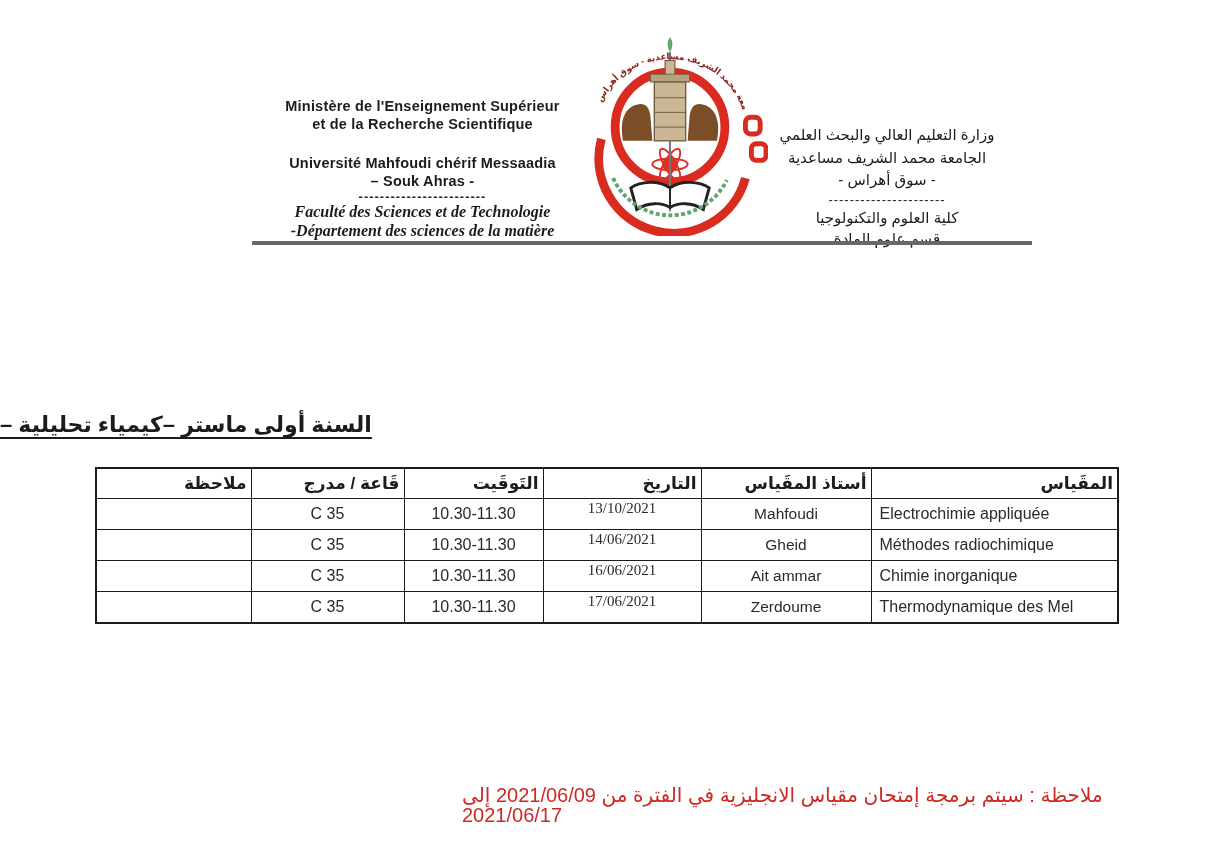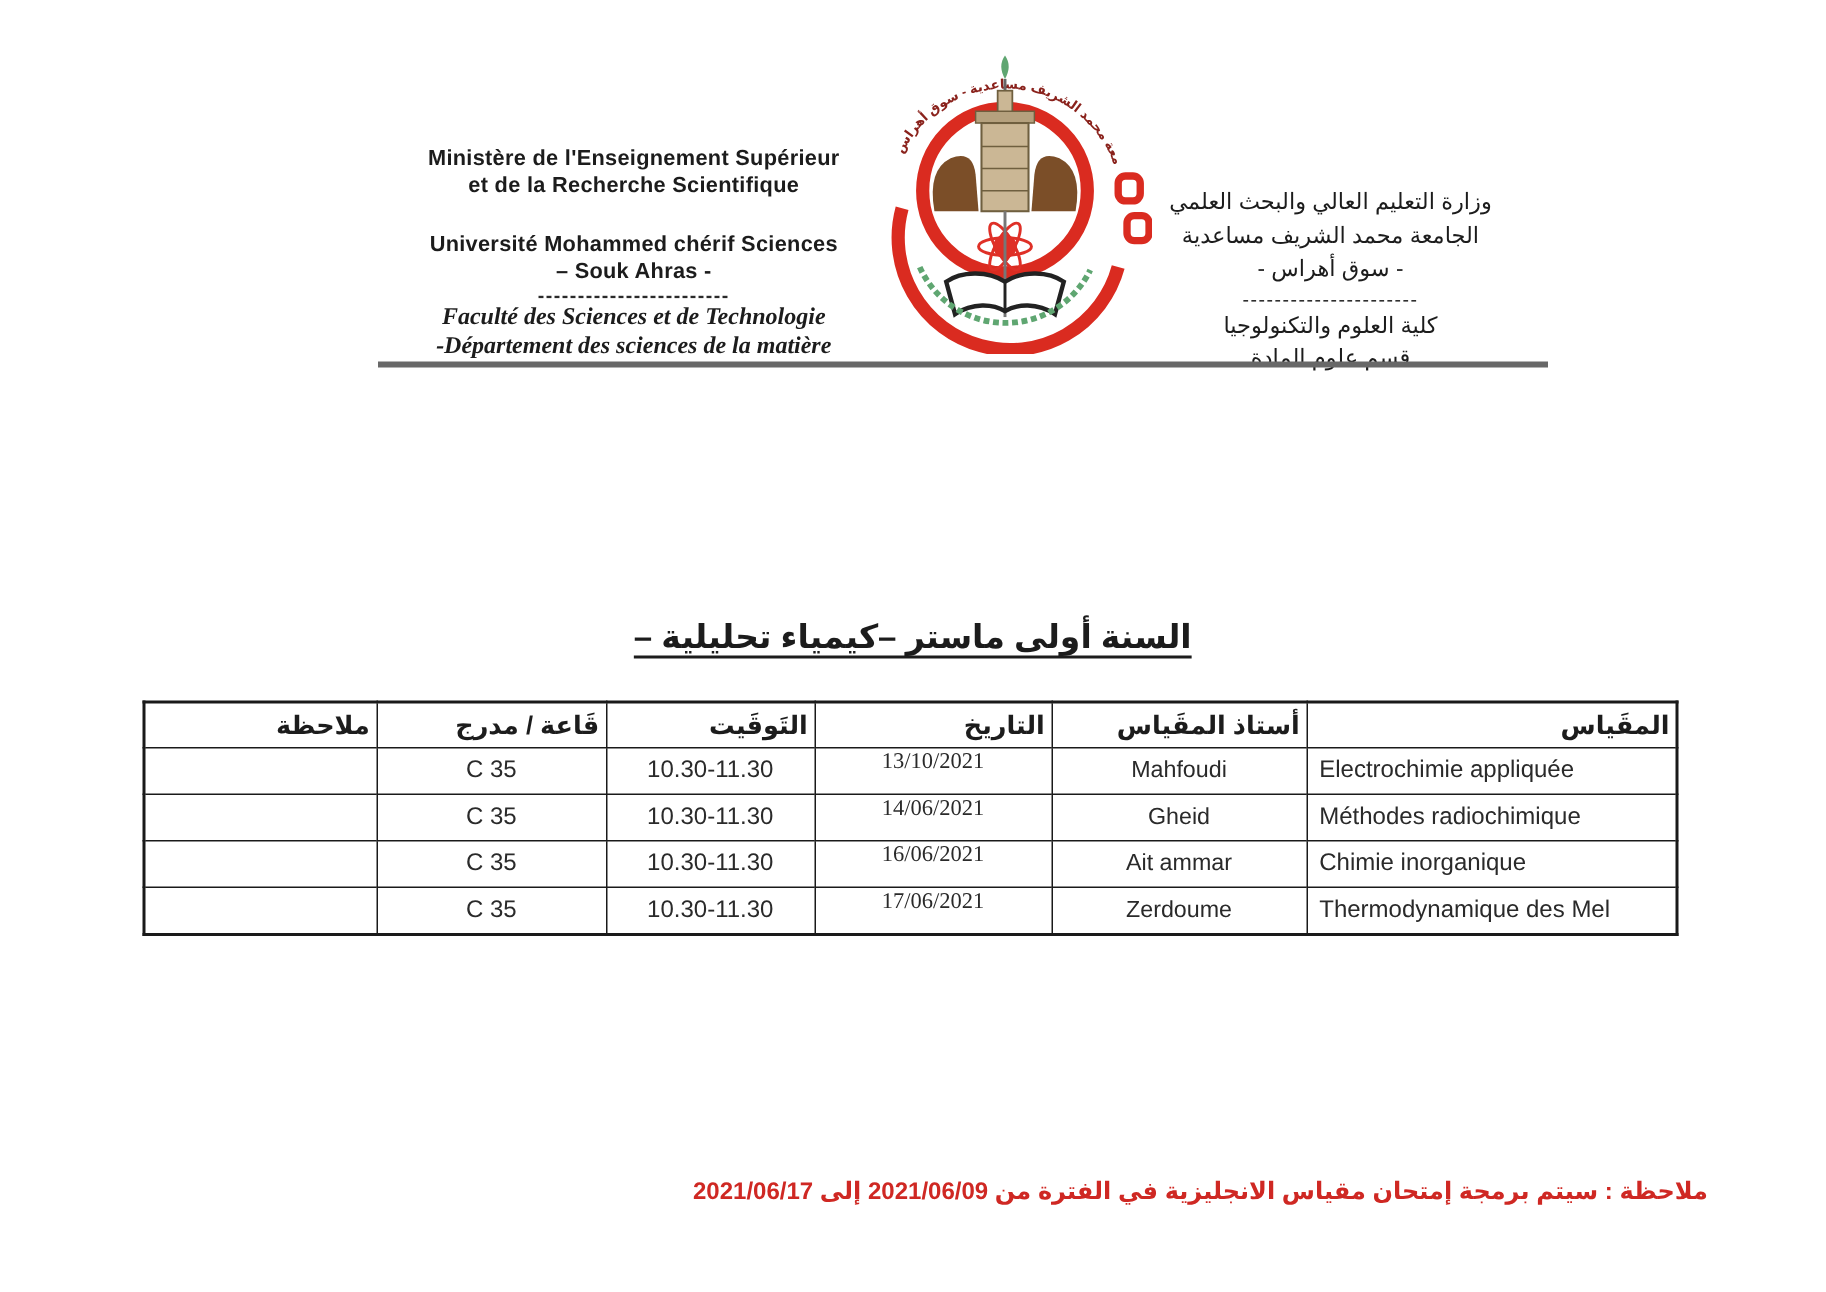--- a/index.html
+++ b/index.html
@@ -25,47 +25,47 @@
   .logo{position:absolute;left:572px;top:28px;width:196px;height:208px;}
 
   
   .header-rule{position:absolute;left:252px;top:241px;width:780px;height:3.5px;background:#686868;}
 
   
   .program-title{position:absolute;left:0;top:257px;width:1217px;text-align:center;
     color:#e23028;font-weight:bold;font-size:17.5px;line-height:23px;}
 
   
-  .section-title{position:absolute;left:0;top:412px;width:1217px;text-align:center;
+  .section-title{position:absolute;left:0;top:412px;width:1217px;text-align:left;
     font-weight:bold;font-size:22px;text-decoration:underline;text-underline-offset:5px;text-decoration-thickness:2px;}
 
   
   table.exam-table{position:absolute;left:95px;top:467px;width:1022px;
     border-collapse:collapse;table-layout:fixed;border:2.5px solid #1a1a1a;}
   .exam-table th,.exam-table td{border:1.6px solid #1a1a1a;overflow:hidden;white-space:nowrap;}
   .exam-table th{height:29px;font-size:17px;font-weight:bold;text-align:right;vertical-align:middle;padding:0 4px;}
   .exam-table td{height:29px;font-size:16px;text-align:center;vertical-align:middle;padding:0 4px;color:#2a2a2a;}
   .exam-table td.cell-module{direction:ltr;text-align:left;padding:0 20px 0 8px;}
   .exam-table td.cell-date{font-family:"Liberation Serif","DejaVu Serif",serif;font-size:15px;vertical-align:top;padding-top:1px;line-height:17px;direction:ltr;}
   .exam-table td.cell-professor{font-size:15.5px;}
   .exam-table td.cell-note{padding:0;}
 
   
   .footer-note{position:absolute;right:55px;top:785px;width:700px;text-align:left;
-    color:#cf2823;font-weight:bold;font-size:16px;line-height:20px;}
+    color:#cf2823;font-weight:normal;font-size:20px;line-height:20px;}
 </style>
 </head>
 <body>
 
 <div class="page">
 
   <div class="fr-block">
     <div class="fr-sans">Ministère de l'Enseignement Supérieur</div>
     <div class="fr-sans">et de la Recherche Scientifique</div>
-    <div class="fr-sans fr-gap">Université Mohammed chérif Sciences</div>
+    <div class="fr-sans fr-gap">Université Mahfoudi chérif Messaadia</div>
     <div class="fr-sans">– Souk Ahras -</div>
     <div class="fr-divider">------------------------</div>
     <div class="fr-serif">Faculté des Sciences et de Technologie</div>
     <div class="fr-serif">-Département des sciences de la matière</div>
   </div>
 
   <svg class="logo" viewBox="0 0 200 210" aria-hidden="true">
     <defs>
       <path id="arcpath" d="M 26,86 A 78,78 0 0 1 174,82" fill="none"></path>
     </defs>

